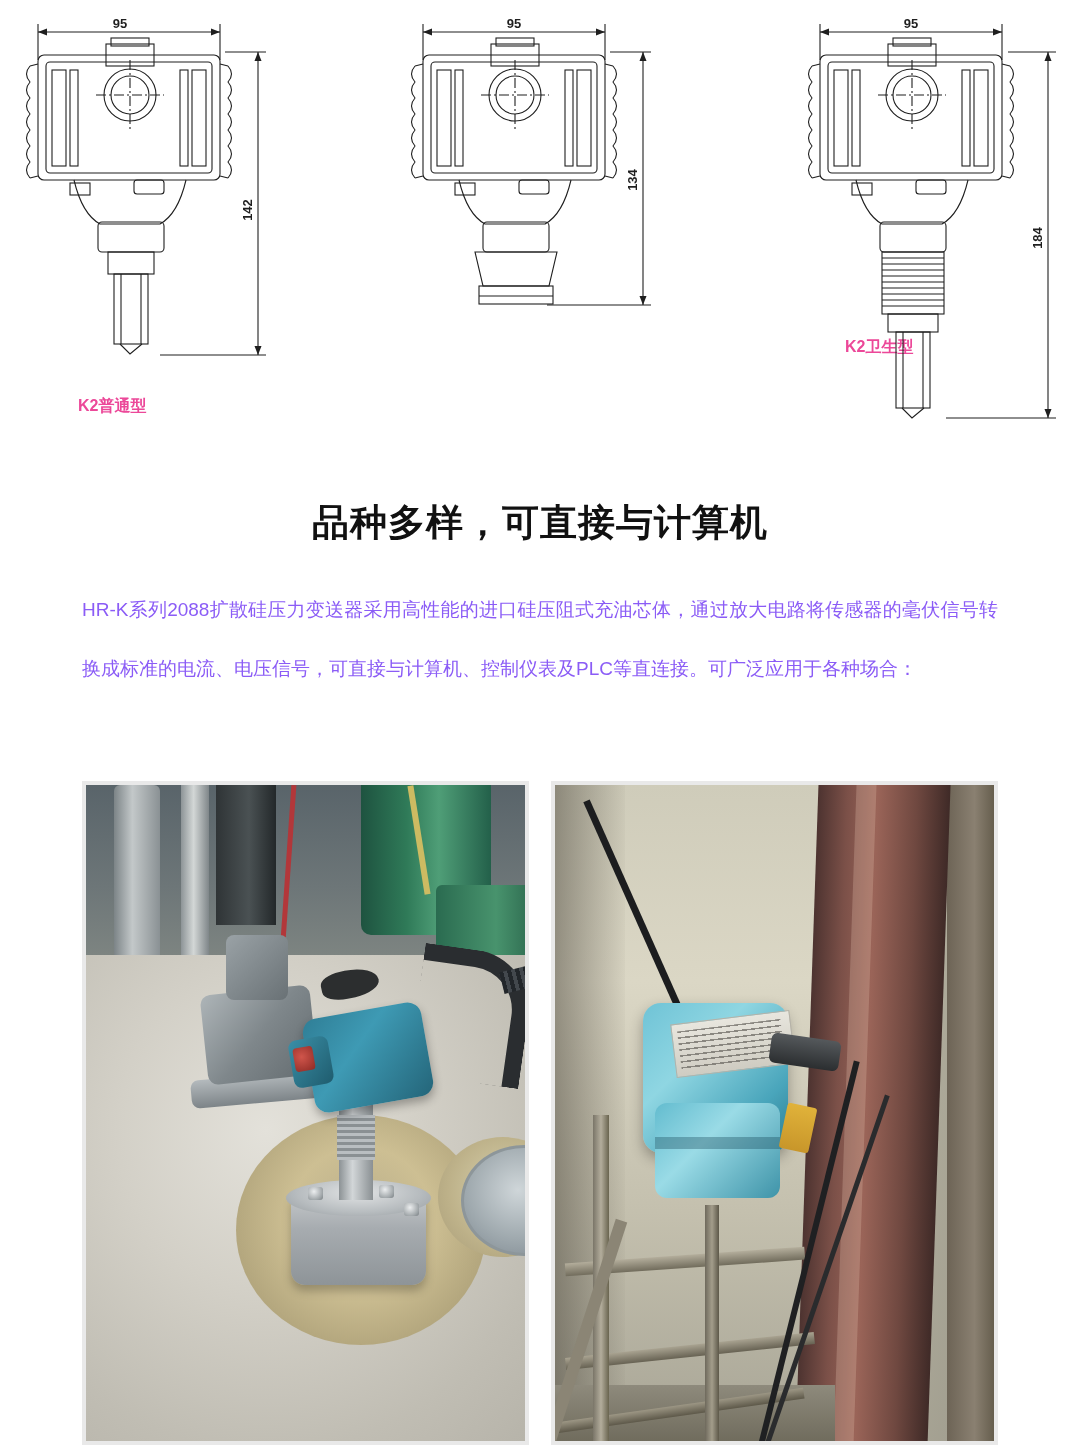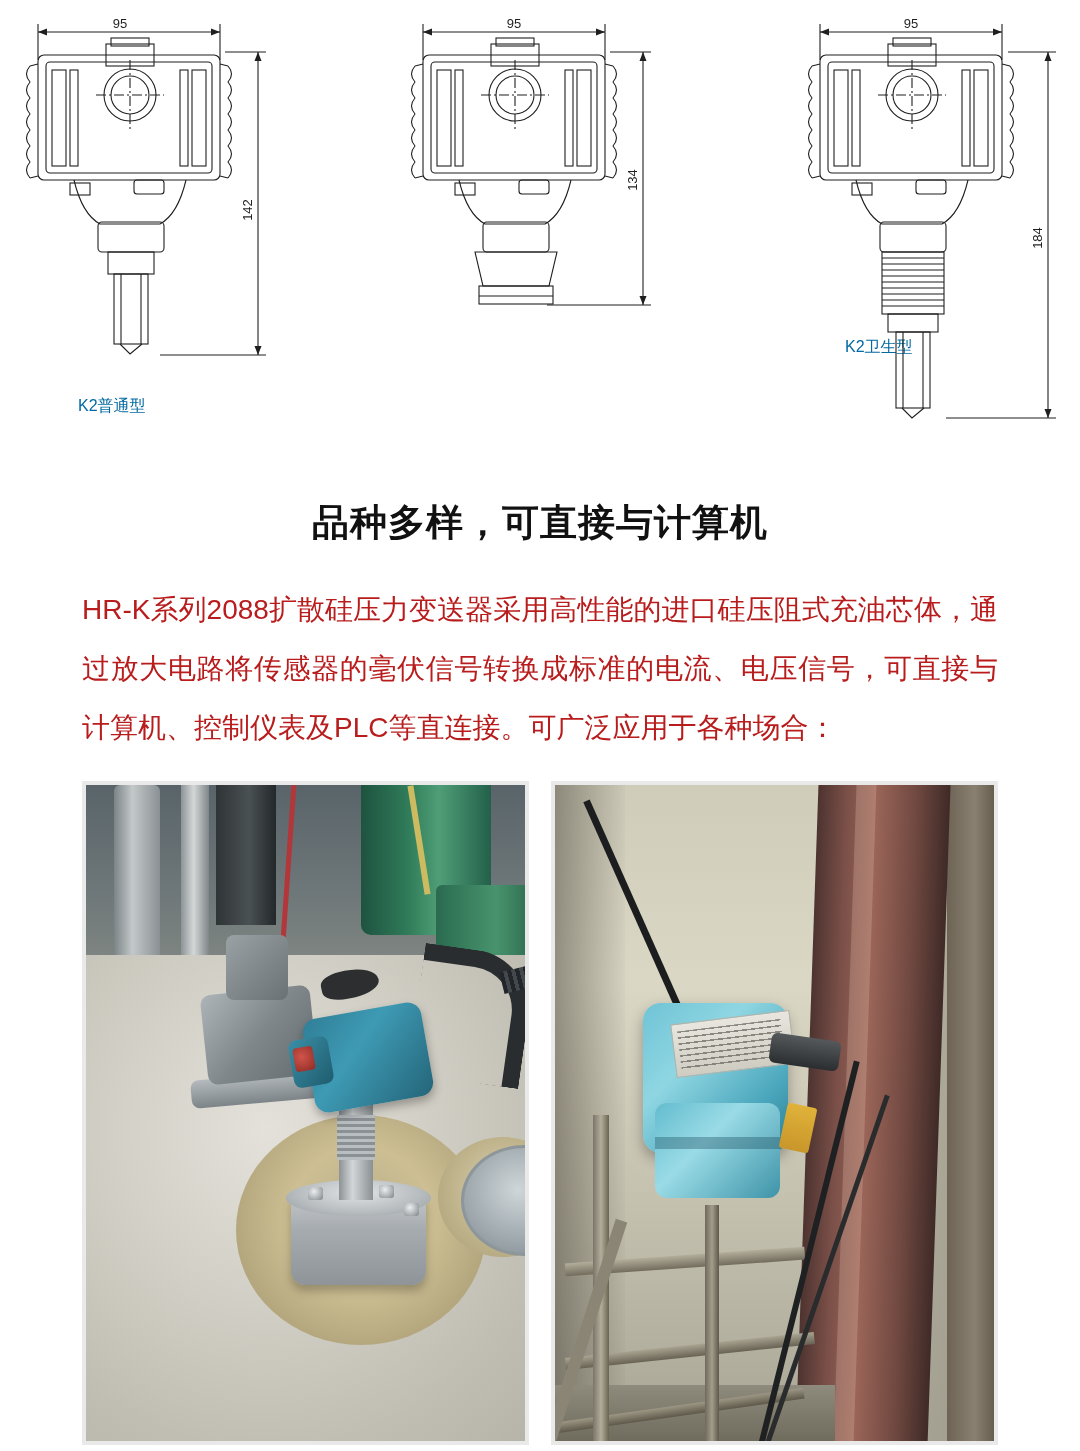--- a/index.html
+++ b/index.html
@@ -14,34 +14,35 @@
     font-family: "Liberation Sans", "DejaVu Sans", sans-serif;
     color: #1a1a1a;
     overflow: hidden;
   }
 
   
   .drawings {
     position: relative;
     width: 924px;
     height: 480px;
+    font-weight: bold;
   }
   .drawing {
     position: absolute;
     top: 0;
     width: 330px;
     height: 480px;
   }
   .d1 { left: 10px; }
   .d2 { left: 375px; }
   .d3 { left: 760px; }
   .caption {
     position: absolute;
     font-size: 16px;
-    color: #0369a1;
+    color: #ec4899;
     white-space: nowrap;
   }
   .cap1 { left: 68px; top: 396px; }
   .cap2 { left: 470px; top: 337px; }
 
   
   .headline {
     position: absolute;
     top: 498px;
     left: 0;
@@ -52,25 +53,25 @@
     letter-spacing: 1px;
     color: #111;
   }
 
   
   .paragraph {
     position: absolute;
     top: 580px;
     left: 82px;
     width: 916px;
-    font-size: 28px;
+    font-size: 19px;
     line-height: 59px;
     text-align: justify;
     text-align-last: left;
-    color: #b91c1c;
+    color: #8b5cf6;
   }
 
   
   .photos {
     position: absolute;
     top: 781px;
     left: 82px;
     width: 916px;
     height: 664px;
     display: flex;

